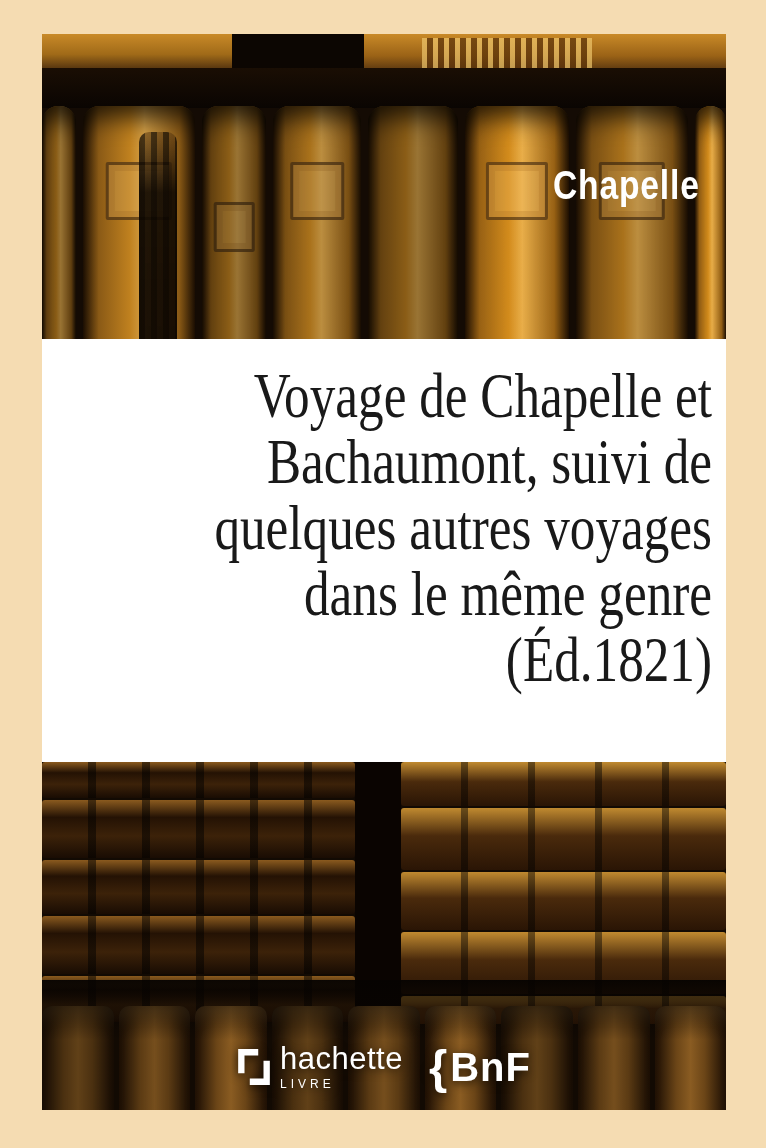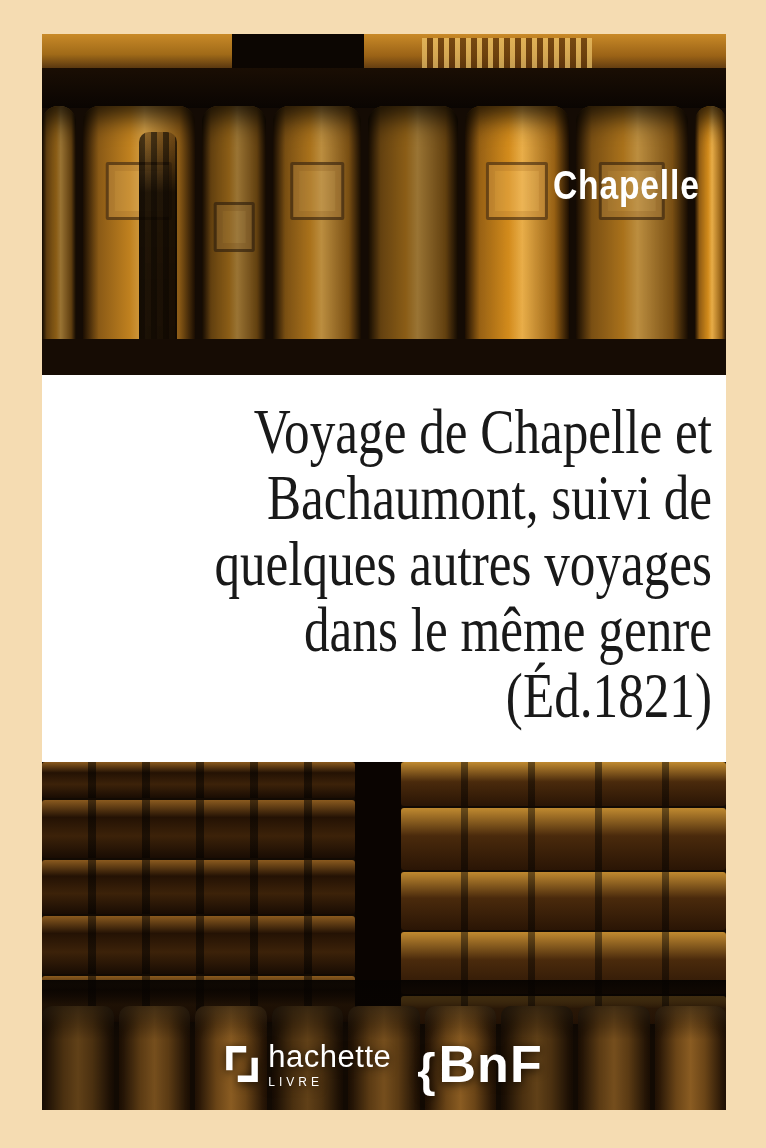--- a/index.html
+++ b/index.html
@@ -33,21 +33,21 @@
       box-shadow:inset 0 0 0 6px rgba(150,100,35,.25);}
   .spine-label.low{top:96px;height:44px;}
   .spine.torn::after{content:"";position:absolute;top:26px;right:16%;width:34%;height:100%;
       background:linear-gradient(180deg,rgba(22,11,2,.25) 0%,rgba(12,6,1,.88) 26%,rgba(12,6,1,.92) 100%),
                  repeating-linear-gradient(90deg,rgba(0,0,0,.55) 0 6px,rgba(150,95,30,.35) 6px 12px);
       border-radius:10px 10px 0 0;}
 
   
   .title-band{position:absolute;left:0;right:0;top:305px;height:423px;background:#FFFFFF;
       box-sizing:border-box;text-align:right;padding:24px 14px 0 15px;
-      font-family:"Liberation Serif",serif;margin-top:36px;}
+      font-family:"Liberation Serif",serif;}
   .title-line{font-size:64px;line-height:66px;color:#191919;white-space:nowrap;
       transform:scaleX(.8);transform-origin:100% 50%;}
 
   
   .strip-bottom{position:absolute;left:0;right:0;top:728px;height:348px;background:#120A03;overflow:hidden;}
   .pile-left{position:absolute;left:0;top:0;width:313px;display:flex;flex-direction:column;gap:2px;}
   .pile-right{position:absolute;left:359px;right:0;top:0;display:flex;flex-direction:column;gap:2px;}
   .pile-gap{position:absolute;left:313px;top:0;width:46px;height:262px;background:#0A0401;}
   .hbook{border-radius:3px;
       background-image:repeating-linear-gradient(90deg,rgba(0,0,0,0) 0 46px,rgba(0,0,0,.5) 46px 54px),
@@ -70,21 +70,21 @@
       transform:scaleX(.84);transform-origin:100% 50%;}
   .publisher-row{position:absolute;left:0;right:0;bottom:20px;z-index:6;display:flex;
       justify-content:center;align-items:center;gap:26px;color:#FFFFFF;
       filter:drop-shadow(0 2px 5px rgba(15,8,0,.85));}
   .hachette{display:flex;align-items:center;gap:9px;}
   .hachette-text{display:flex;flex-direction:column;line-height:1;}
   .hachette-word{font-size:31px;font-weight:400;letter-spacing:.5px;}
   .hachette-imprint{font-size:12px;font-weight:400;letter-spacing:4px;margin-top:4px;}
   .bnf{display:flex;align-items:flex-end;gap:3px;}
   .bnf-brace{font-size:47px;font-weight:700;line-height:.85;}
-  .bnf-word{font-size:52px;font-weight:700;letter-spacing:1px;line-height:1;}
+  .bnf-word{font-size:40px;font-weight:700;letter-spacing:1px;line-height:1;}
 </style>
 </head>
 <body>
 
 <div class="cover">
   <div class="photo">
 
     <div class="strip-top">
       <div class="board-left"></div>
       <div class="board-gap"></div>

